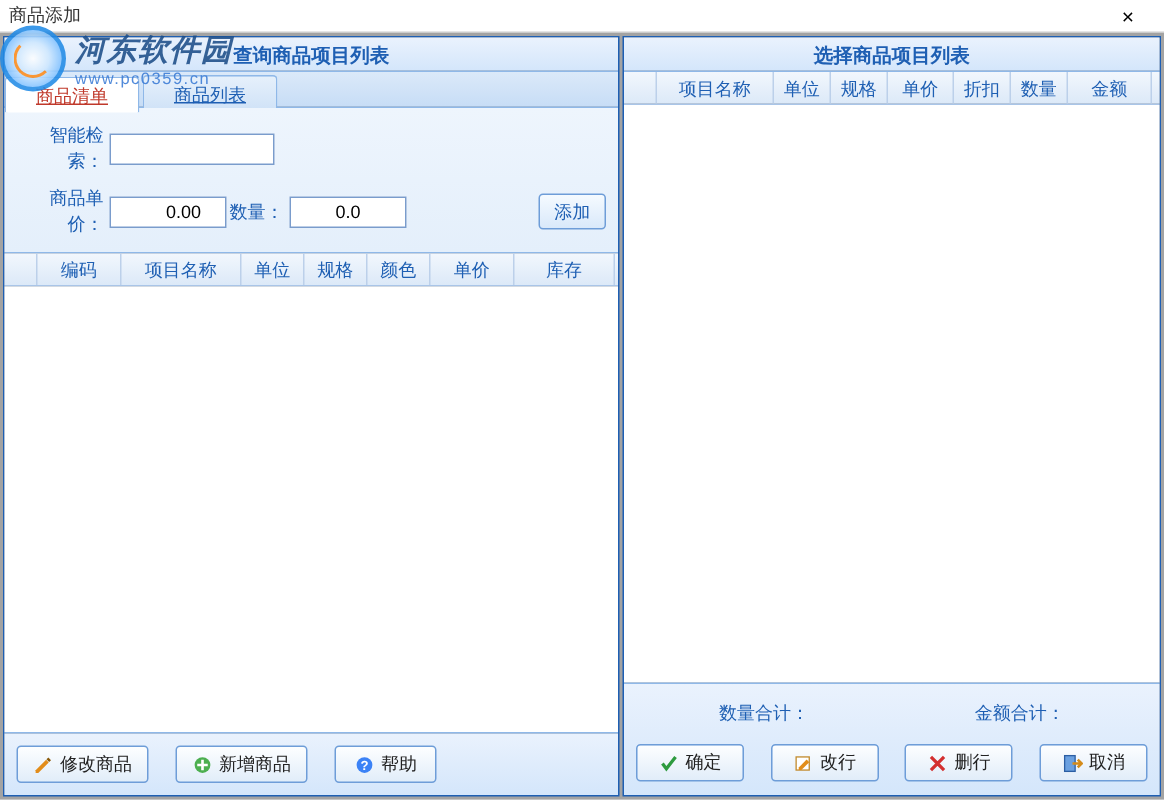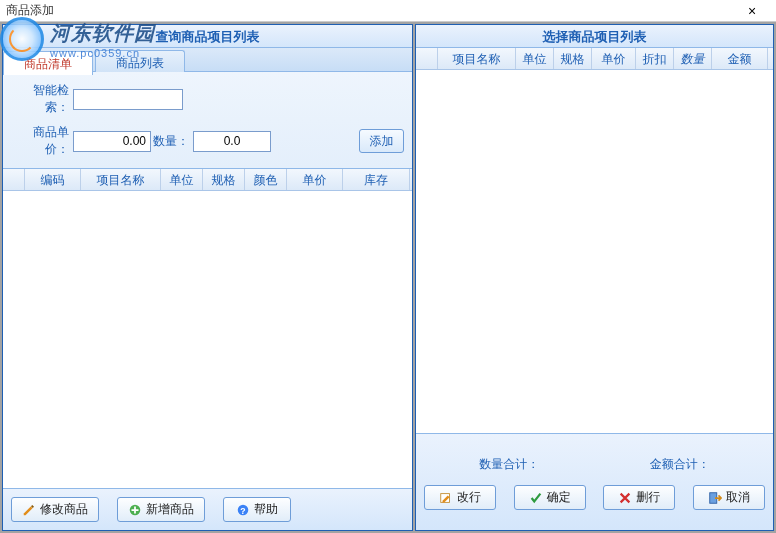--- a/index.html
+++ b/index.html
@@ -106,20 +106,21 @@
       line-height: 24px;
       border: 1px solid #8fb8e8;
       border-bottom: none;
       margin-right: 2px;
       margin-top: 2px;
       background: linear-gradient(#e6f0fb, #cfe2f7);
       color: #1e5fb3;
       cursor: pointer;
       font-size: 12px;
       border-radius: 3px 3px 0 0;
+      text-decoration: underline;
     }
     .tab.active {
       background: #fff;
       color: #c0392b;
       position: relative;
       top: 1px;
     }
 
     .form-area {
       background: linear-gradient(#eef5fd, #e4effb);
@@ -135,21 +136,21 @@
     .form-label {
       width: 62px;
       text-align: right;
       color: #1e5fb3;
       padding-right: 4px;
     }
     .text-input {
       height: 21px;
       border: 1px solid #7a9ccc;
       background: #fff;
-      padding: 0 4px;
+      padding: 0 16px;
       font-size: 12px;
     }
     .add-btn {
       width: 45px;
       height: 24px;
       margin-left: auto;
       border: 1px solid #6e9dd8;
       background: linear-gradient(#f5faff, #d9e9fa);
       cursor: pointer;
       font-size: 12px;
@@ -183,21 +184,21 @@
       border-top: 1px solid #8fb8e8;
       padding: 8px 8px;
       display: flex;
       align-items: center;
       gap: 18px;
     }
     .bottom-bar.right-bottom {
       flex-direction: column;
       align-items: stretch;
       gap: 8px;
-      padding: 20px 8px;
+      padding: 9px 8px;
     }
     .totals-row {
       display: flex;
       justify-content: space-around;
       color: #1e5fb3;
       font-size: 12px;
       padding: 2px 0 4px;
     }
     .btn {
       height: 25px;
@@ -306,47 +307,47 @@
 
   <div class="panel panel-right">
     <div class="section-header">选择商品项目列表</div>
     <div class="col-headers" id="right-cols">
         <div class="col-h" style="width: 22px;"></div>
         <div class="col-h" style="width: 78px;">项目名称</div>
         <div class="col-h" style="width: 38px;">单位</div>
         <div class="col-h" style="width: 38px;">规格</div>
         <div class="col-h" style="width: 44px;">单价</div>
         <div class="col-h" style="width: 38px;">折扣</div>
-        <div class="col-h" style="width: 38px; font-style: italic;">数量</div>
+        <div class="col-h" style="width: 38px;">数量</div>
         <div class="col-h" style="width: 56px;">金额</div>
       </div>
     <div class="grid-body"></div>
 
     <div class="bottom-bar right-bottom">
       <div class="totals-row">
         <span>数量合计：</span>
         <span>金额合计：</span>
       </div>
       <div class="btn-row">
+        <button class="btn" style="min-width:72px">
+          <span class="ico">
+            <svg viewBox="0 0 16 16">
+                <path d="M3 8l3 4 7-9" stroke="#2e9b3f" stroke-width="2.5" fill="none"></path>
+              </svg>
+          </span>
+          <span>确定</span>
+        </button>
         <button class="btn" style="min-width:72px">
           <span class="ico">
             <svg viewBox="0 0 16 16">
                 <rect x="2" y="3" width="10" height="10" fill="#fff" stroke="#c28b2e"></rect>
                 <path d="M4 11l6-6 2 2-6 6H4v-2z" fill="#e28d1a"></path>
               </svg>
           </span>
           <span>改行</span>
-        </button>
-        <button class="btn" style="min-width:72px">
-          <span class="ico">
-            <svg viewBox="0 0 16 16">
-                <path d="M3 8l3 4 7-9" stroke="#2e9b3f" stroke-width="2.5" fill="none"></path>
-              </svg>
-          </span>
-          <span>确定</span>
         </button>
         <button class="btn" style="min-width:72px">
           <span class="ico">
             <svg viewBox="0 0 16 16">
                 <path d="M3 3l10 10M13 3L3 13" stroke="#d32f2f" stroke-width="2.5"></path>
               </svg>
           </span>
           <span>删行</span>
         </button>
         <button class="btn" style="min-width:72px">

